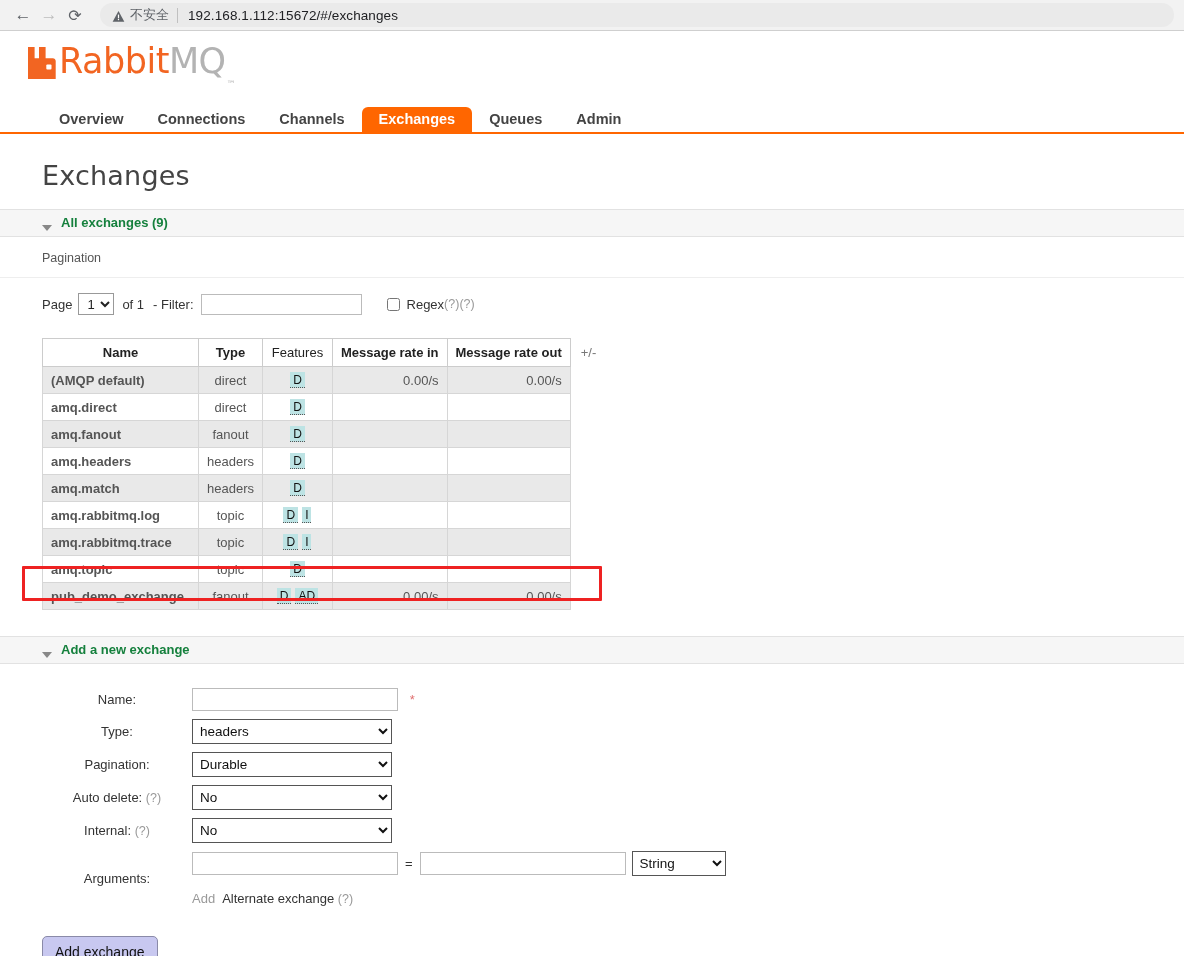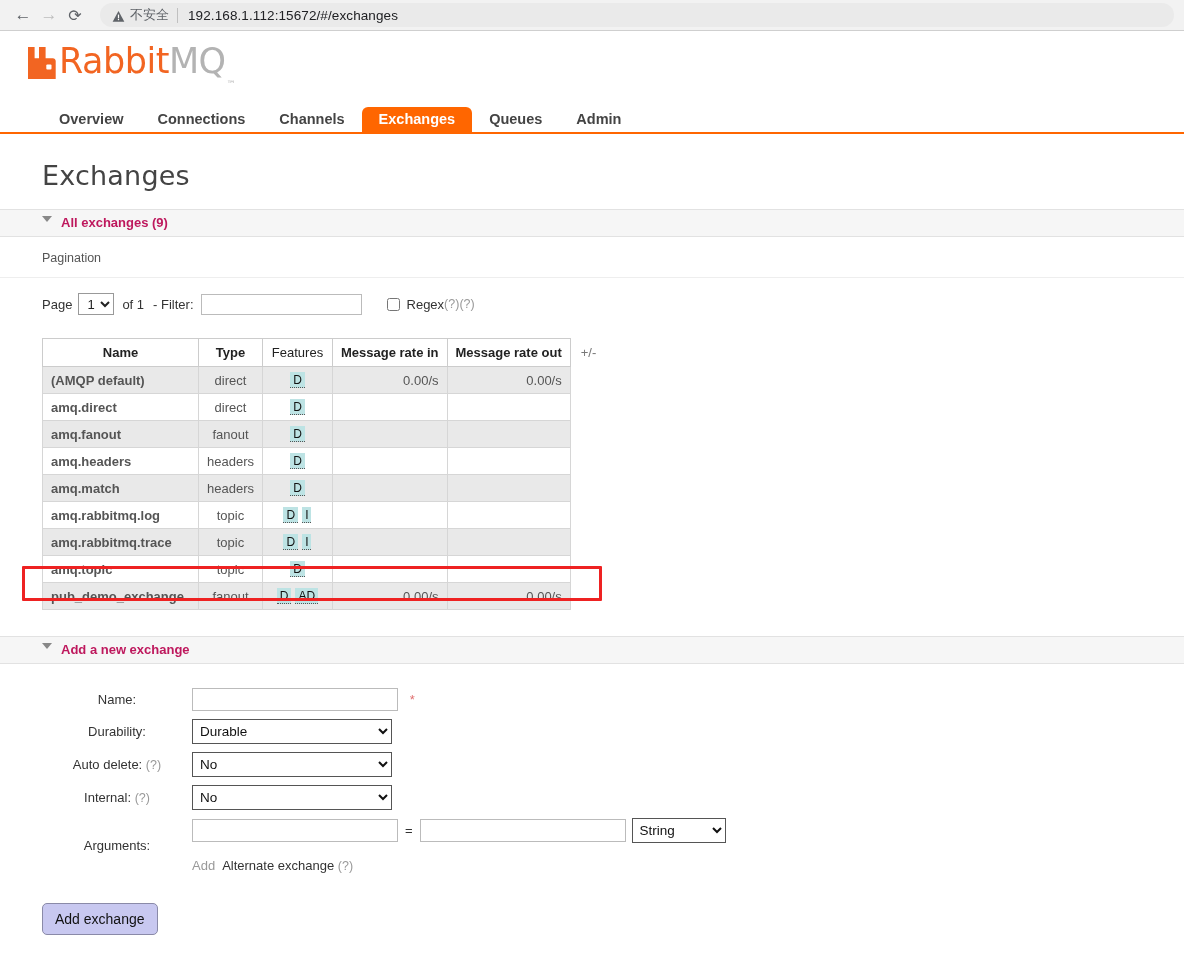--- a/index.html
+++ b/index.html
@@ -129,22 +129,22 @@
     letter-spacing:.2px;
   }
   .section-head{
     background:#f6f6f6;
     border-top:1px solid #e2e2e2;
     border-bottom:1px solid #e2e2e2;
     margin-left:-42px;
     padding:5px 0 6px 42px;
     font-size:13px;
     font-weight:bold;
-    color:#be185d;
-    display:flex; align-items:flex-start;
+    color:#15803d;
+    display:flex; align-items:flex-end;
     cursor:pointer;
     user-select:none;
   }
   .caret{
     display:inline-block;
     width:0;height:0;
     border-left:5.5px solid transparent;
     border-right:5.5px solid transparent;
     border-top:6px solid #888;
     margin-right:9px;
@@ -494,21 +494,29 @@
       <table class="form">
         <tbody>
             <tr>
           <td class="f-label">Name:</td>
           <td>
             <input class="f-text" type="text" value="" style="">
             <span class="req">*</span>
           </td>
         </tr>
         <tr>
-          <td class="f-label">Durability:</td>
+          <td class="f-label">Type:</td>
+          <td>
+            <select class="f-select">
+              <option>headers</option>
+            </select>
+          </td>
+        </tr>
+        <tr>
+          <td class="f-label">Pagination:</td>
           <td>
             <select class="f-select">
               <option>Durable</option>
             </select>
           </td>
         </tr>
         <tr>
           <td class="f-label">
             <span>Auto delete:</span>
             <span class="hint">(?)</span>

